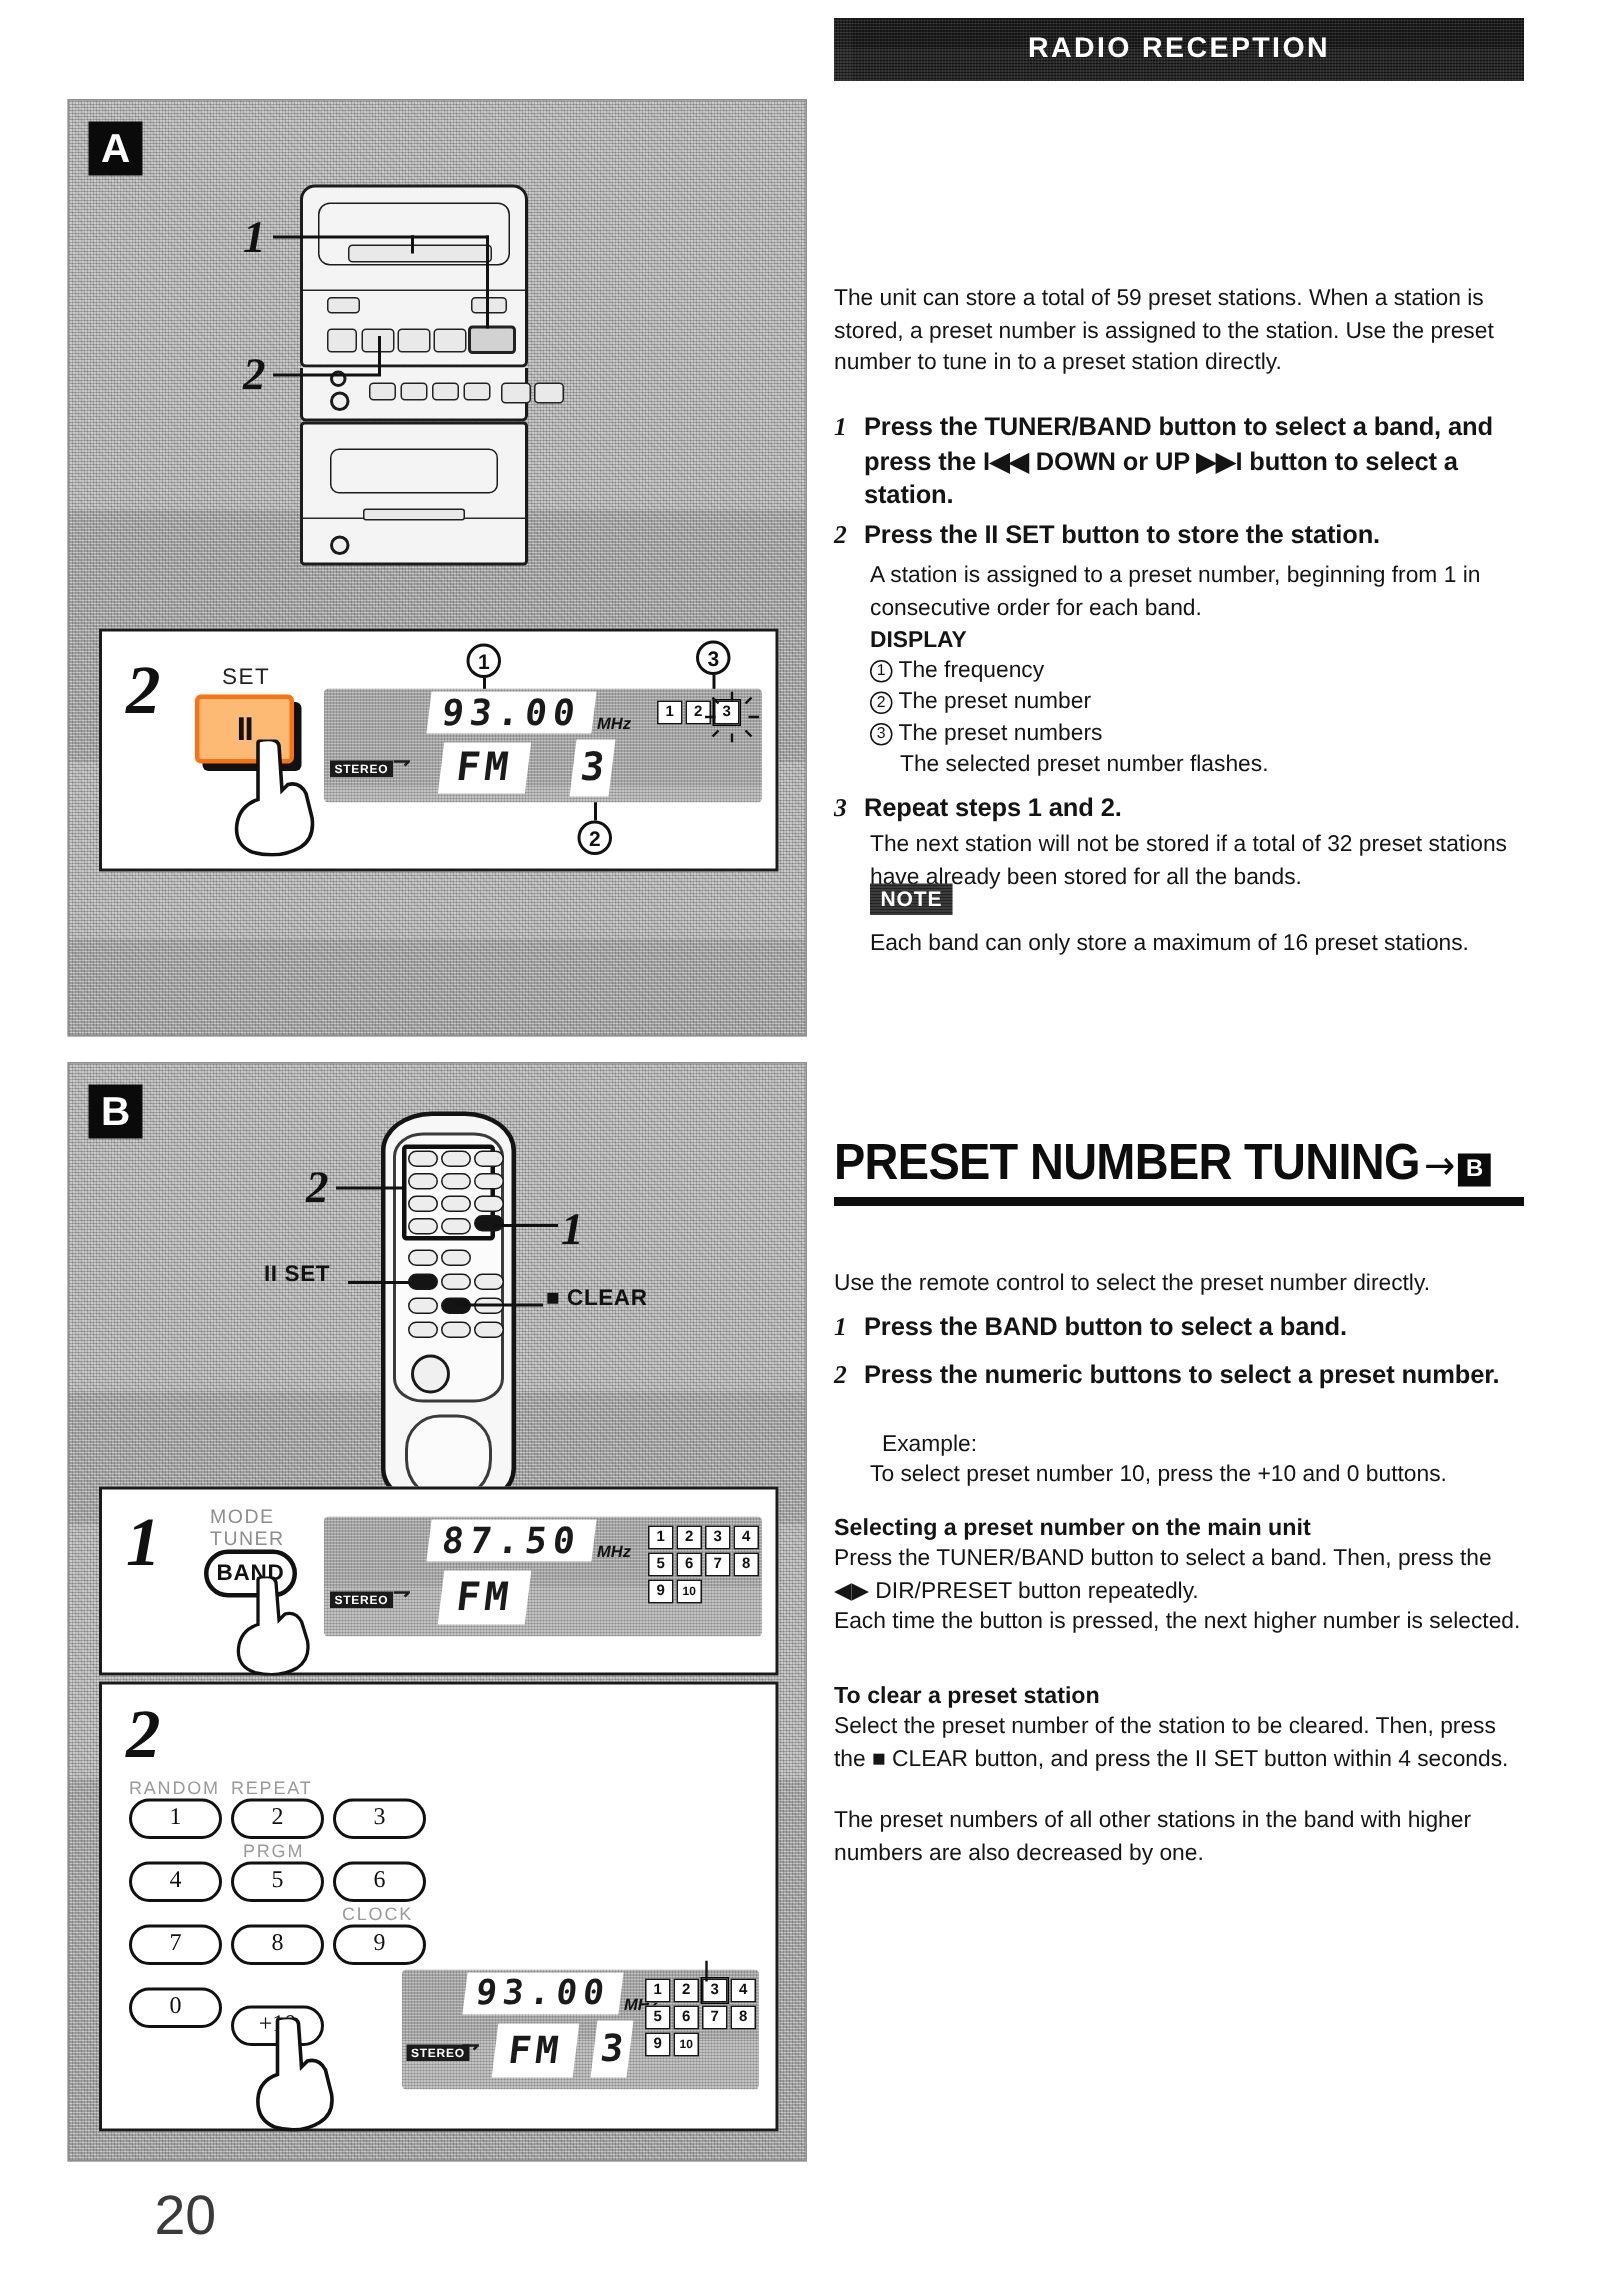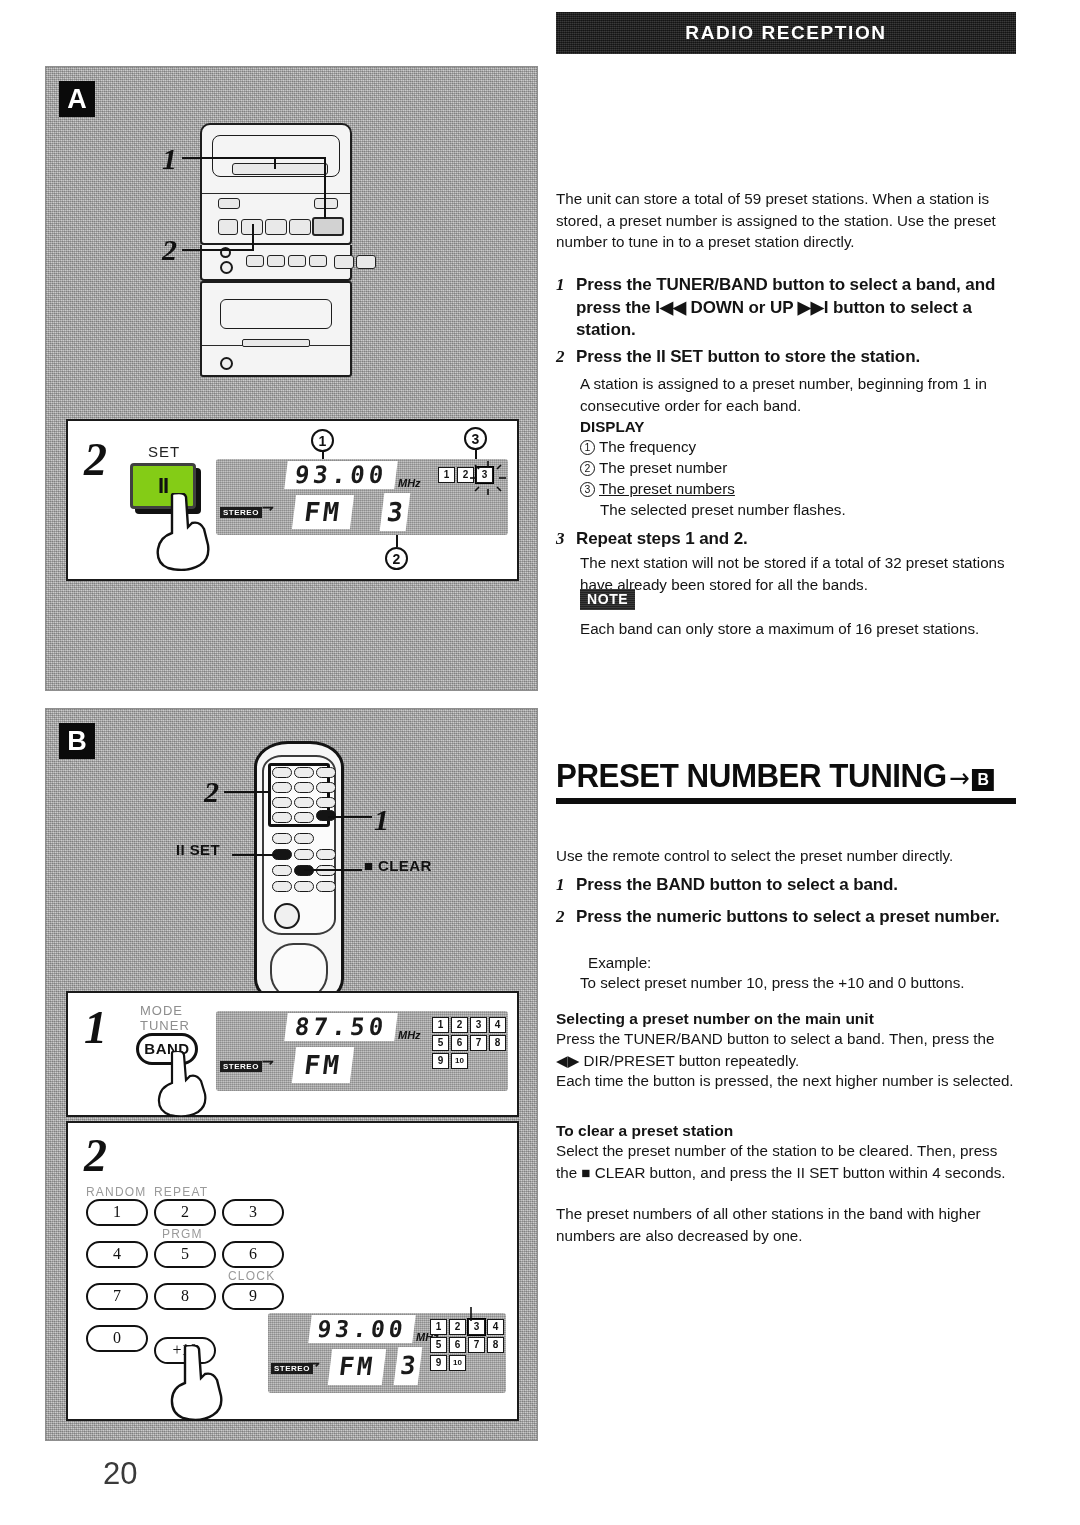--- a/index.html
+++ b/index.html
@@ -154,22 +154,22 @@
     width:23px; height:23px; border:2px solid #111; border-radius:50%;
     font-size:14px; font-weight:bold; text-align:center; line-height:20px;
     background:#fff; color:#111;
     font-family:"Liberation Sans", sans-serif;
   }
 
   
   .set-key{
     position:absolute;
     width:66px; height:46px;
-    background:#84cc16;
-    border:3px solid #404040;
+    background:#fdba74;
+    border:3px solid #f97316;
     border-radius:4px;
     box-shadow:5px 5px 0 #111;
     text-align:center;
   }
   .set-key .pause{
     position:absolute; left:50%; top:50%; transform:translate(-50%,-50%);
     font-weight:bold; font-size:22px; letter-spacing:-1px; color:#111;
   }
   .set-cap{ position:absolute; font-size:15px; letter-spacing:1px; color:#222; }
 
@@ -209,21 +209,21 @@
     border-radius:20px/16px;
     background:#fbfbfb;
   }
   .rkey{ position:absolute; width:20px; height:11px; border:1.6px solid #1a1a1a; border-radius:6px; background:#ededed; }
   .rkey.blk{ background:#141414; }
   .rbox{ position:absolute; border:3px solid #101010; border-radius:3px; }
   .rcirc{ position:absolute; width:26px; height:26px; border:2.5px solid #1a1a1a; border-radius:50%; background:#f0f0f0; }
 
   .page-number{
     position:absolute; left:58px; top:1456px;
-    font-size:31px; color:#3a3a3a;
+    font-size:37px; color:#3a3a3a;
     font-family:"Liberation Sans", sans-serif;
   }
 
   .chapter-bar{
     position:absolute; left:556px; top:12px; width:460px; height:42px;
     background-color:#202020;
     background-image:
       repeating-linear-gradient(0deg, rgba(255,255,255,.07) 0 1px, rgba(0,0,0,.25) 1px 2px),
       repeating-linear-gradient(90deg, rgba(255,255,255,.05) 0 1px, rgba(0,0,0,.2) 1px 2px);
     color:#ffffff;
@@ -553,21 +553,21 @@
   <div class="sub" style="top:373px; left:580px;">A station is assigned to a preset number, beginning from 1 in consecutive order for each band.</div>
 
   <div class="sub bold" style="top:416px; left:580px;">DISPLAY</div>
 
   <div class="sub" style="top:436px; left:580px;">
     <span class="cnum">1</span><span>The frequency</span>
   </div>
   <div class="sub" style="top:457px; left:580px;">
     <span class="cnum">2</span><span>The preset number</span>
   </div>
-  <div class="sub" style="top:478px; left:580px;text-decoration:underline;">
+  <div class="sub" style="top:478px; left:580px;">
     <span class="cnum">3</span><span>The preset numbers</span>
   </div>
   <div class="sub" style="top:499px; left:600px; width:416px;">The selected preset number flashes.</div>
 
   <div class="step" style="left:556px; top:528px;">
     <div class="step-idx">3</div>
     <div class="step-txt">Repeat steps 1 and 2.</div>
   </div>
   <div class="sub" style="top:552px; left:580px; width:436px;">The next station will not be stored if a total of 32 preset stations have already been stored for all the bands.</div>
 

